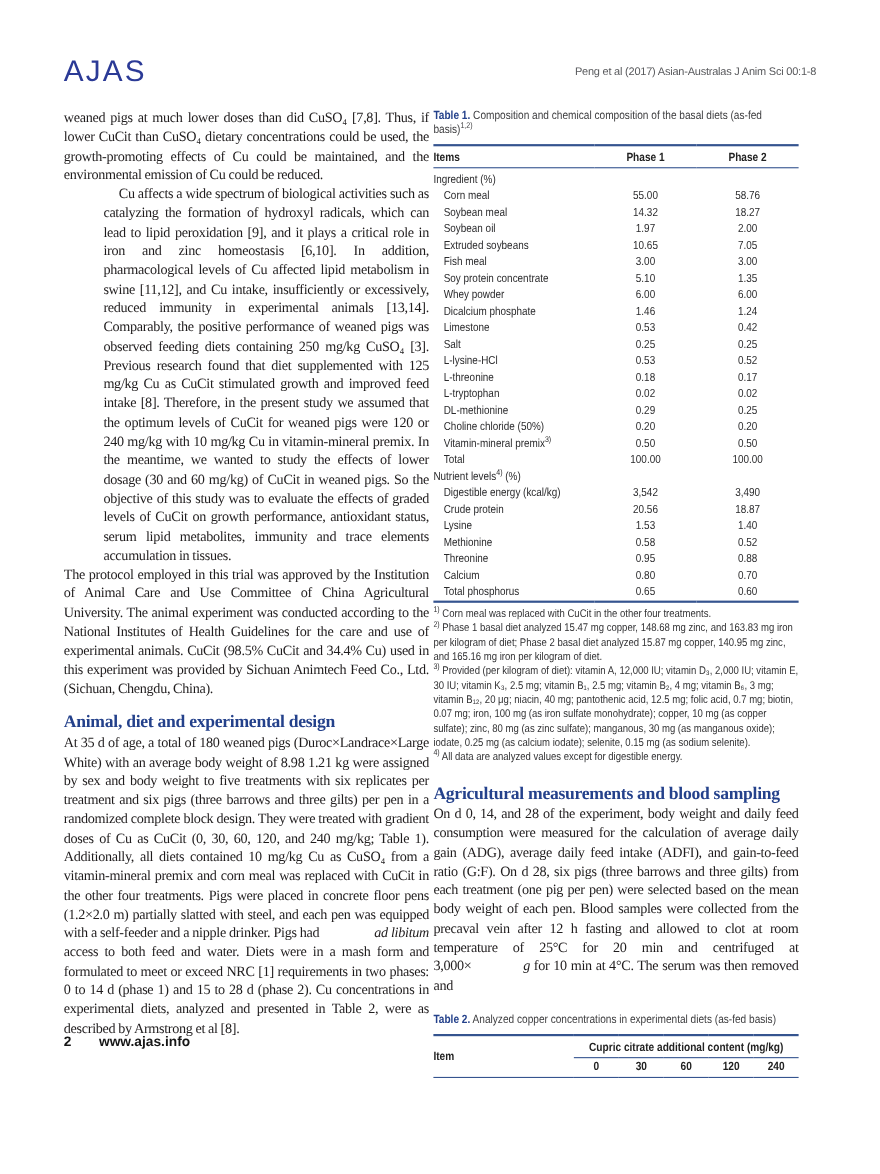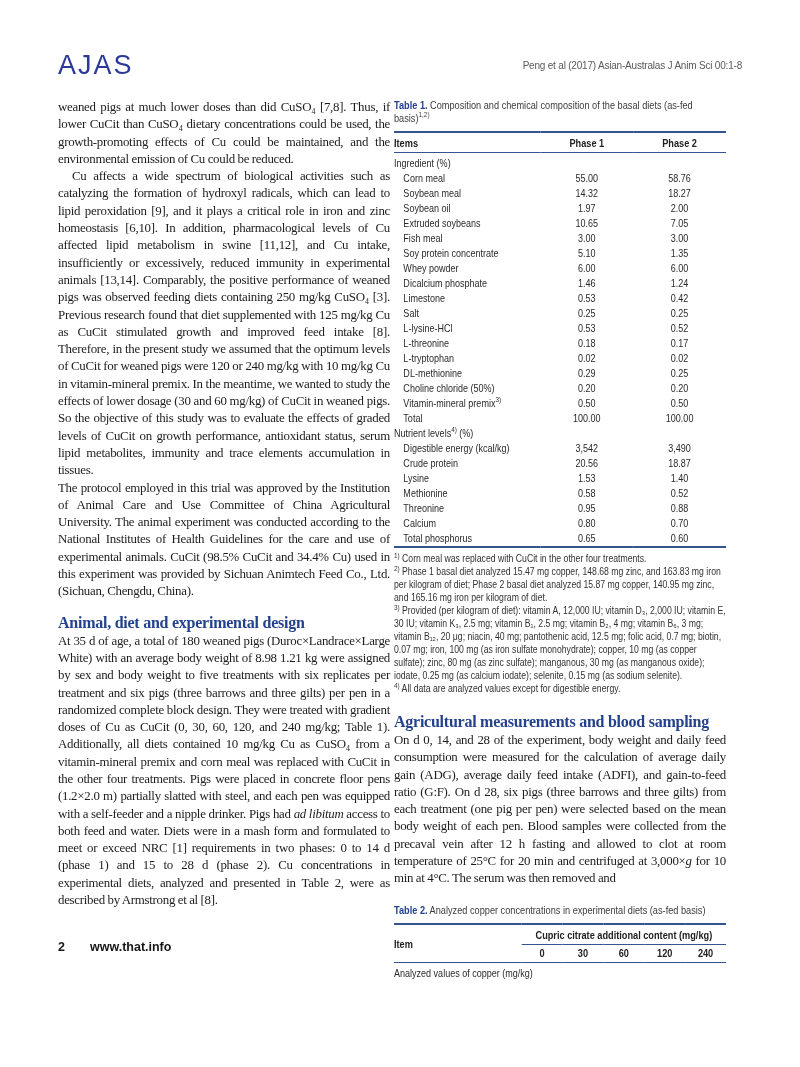--- a/index.html
+++ b/index.html
@@ -20,22 +20,22 @@
     font-size:10px; color:#58595c; letter-spacing:-0.2px;
   }
   
   .cols { display:flex; gap:4px; margin:18px 58px 0 58px; }
   .col { width:332px; }
   
   .para {
     font-size:12.9px; line-height:17.3px; text-align:justify;
     letter-spacing:-0.28px; word-spacing:-0.3px; color:#1f1c1d;
   }
-  .para.indent { text-indent:14px; }
-  .ital { font-style:italic; }
+  .para.indent { text-indent:14px;margin-left:36px; }
+  .ital { font-style:italic;margin-left:47px; }
   .h1 {
     font-size:16.5px; font-weight:bold; color:#21386f; letter-spacing:-0.2px;
     margin:16px 0 13px 0;
   }
   .h2 {
     font-size:16px; font-weight:bold; color:#24418b; letter-spacing:-0.25px;
     margin:13px 0 1px 0;
   }
   
   .tblmod {
@@ -298,16 +298,16 @@
             </tr>
           </tbody>
         </table>
       </div>
 
     </div>
   </div>
 
   <div class="foot">
     <span>2</span>
-    <span>www.that.info</span>
+    <span>www.ajas.info</span>
   </div>
 
 </div>
 
 </body></html>

